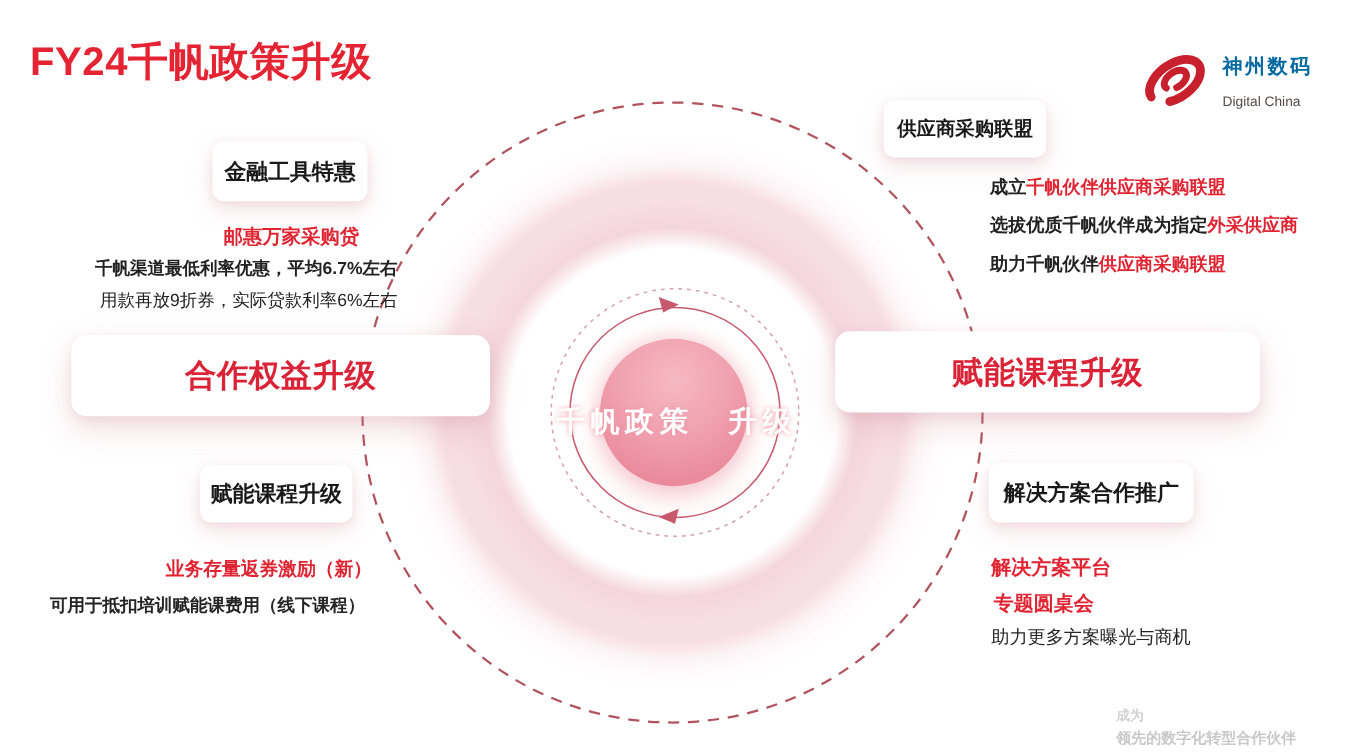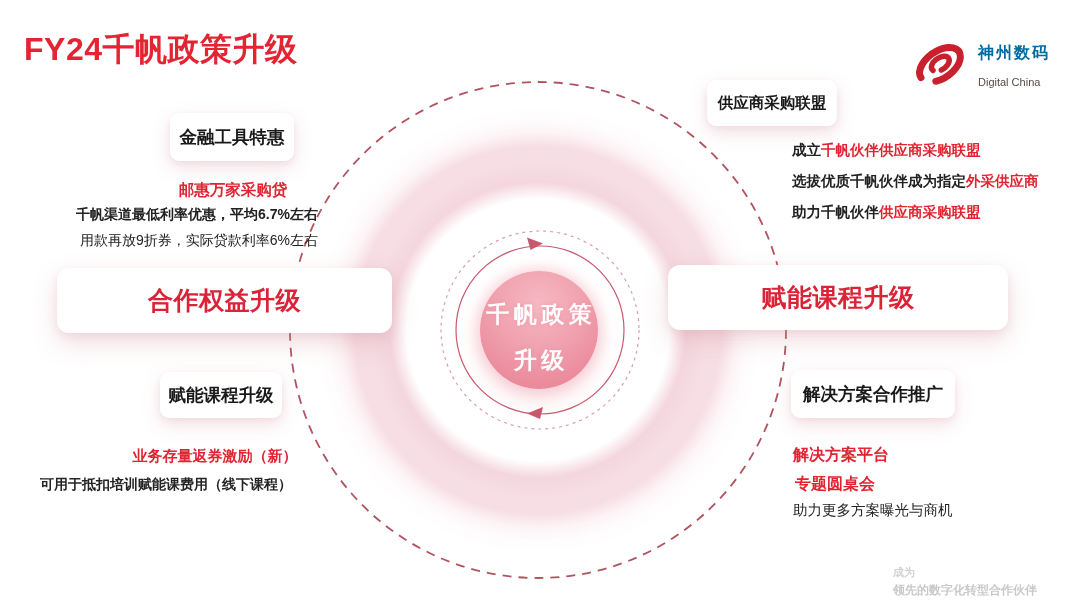--- a/index.html
+++ b/index.html
@@ -5,21 +5,21 @@
   html,body{margin:0;padding:0}
   body{width:1080px;height:605px;position:relative;background:#ffffff;font-family:"Liberation Sans",sans-serif;overflow:hidden}
   .abs{position:absolute}
   
   .halo{position:absolute;left:238px;top:30px;width:600px;height:600px;border-radius:50%;
     background:radial-gradient(circle closest-side,#ffffff 0 131px,#f4d6de 148px,#f7dde4 168px 183px,rgba(247,221,228,.32) 198px,rgba(247,221,228,.08) 211px,rgba(247,221,228,0) 224px)}
   .ringsvg{position:absolute;left:0;top:0;width:1080px;height:605px}
   .ball{position:absolute;left:480px;top:271px;width:118px;height:118px;border-radius:50%;
     background:radial-gradient(circle at 50% 28%,#f6b9c3 0%,#f0a0ae 45%,#ea8a9b 80%,#e77d90 100%);
     box-shadow:0 0 12px 4px rgba(243,176,188,.4),0 10px 22px rgba(231,108,128,.25);
-    display:flex;flex-direction:column;align-items:center;justify-content:center;gap:23px;padding-top:14px;box-sizing:border-box}
+    display:flex;flex-direction:row;align-items:center;justify-content:center;gap:23px;padding-top:14px;box-sizing:border-box}
   .ball .l{color:#fff;font-size:23px;font-weight:700;letter-spacing:4.5px;text-indent:4.5px;line-height:1;white-space:nowrap;text-shadow:0 0 4px rgba(240,150,165,.9)}
   
   .box{position:absolute;background:#fff;border-radius:9px;
     box-shadow:0 7px 18px rgba(207,138,153,.26),0 2px 6px rgba(207,138,153,.13);
     display:flex;align-items:center;justify-content:center;font-weight:700;color:#191919;white-space:nowrap}
   .box.big{border-radius:12px;font-weight:800;color:#da2336;letter-spacing:.5px;
     box-shadow:0 10px 24px rgba(207,138,153,.30),0 3px 8px rgba(207,138,153,.15)}
   #finance-box{left:170px;top:113px;width:124px;height:48px;font-size:17.5px}
   #coop-box{left:57px;top:268px;width:335px;height:65px;font-size:25px}
   #course-box{left:160px;top:372px;width:122px;height:46px;font-size:17.5px}

